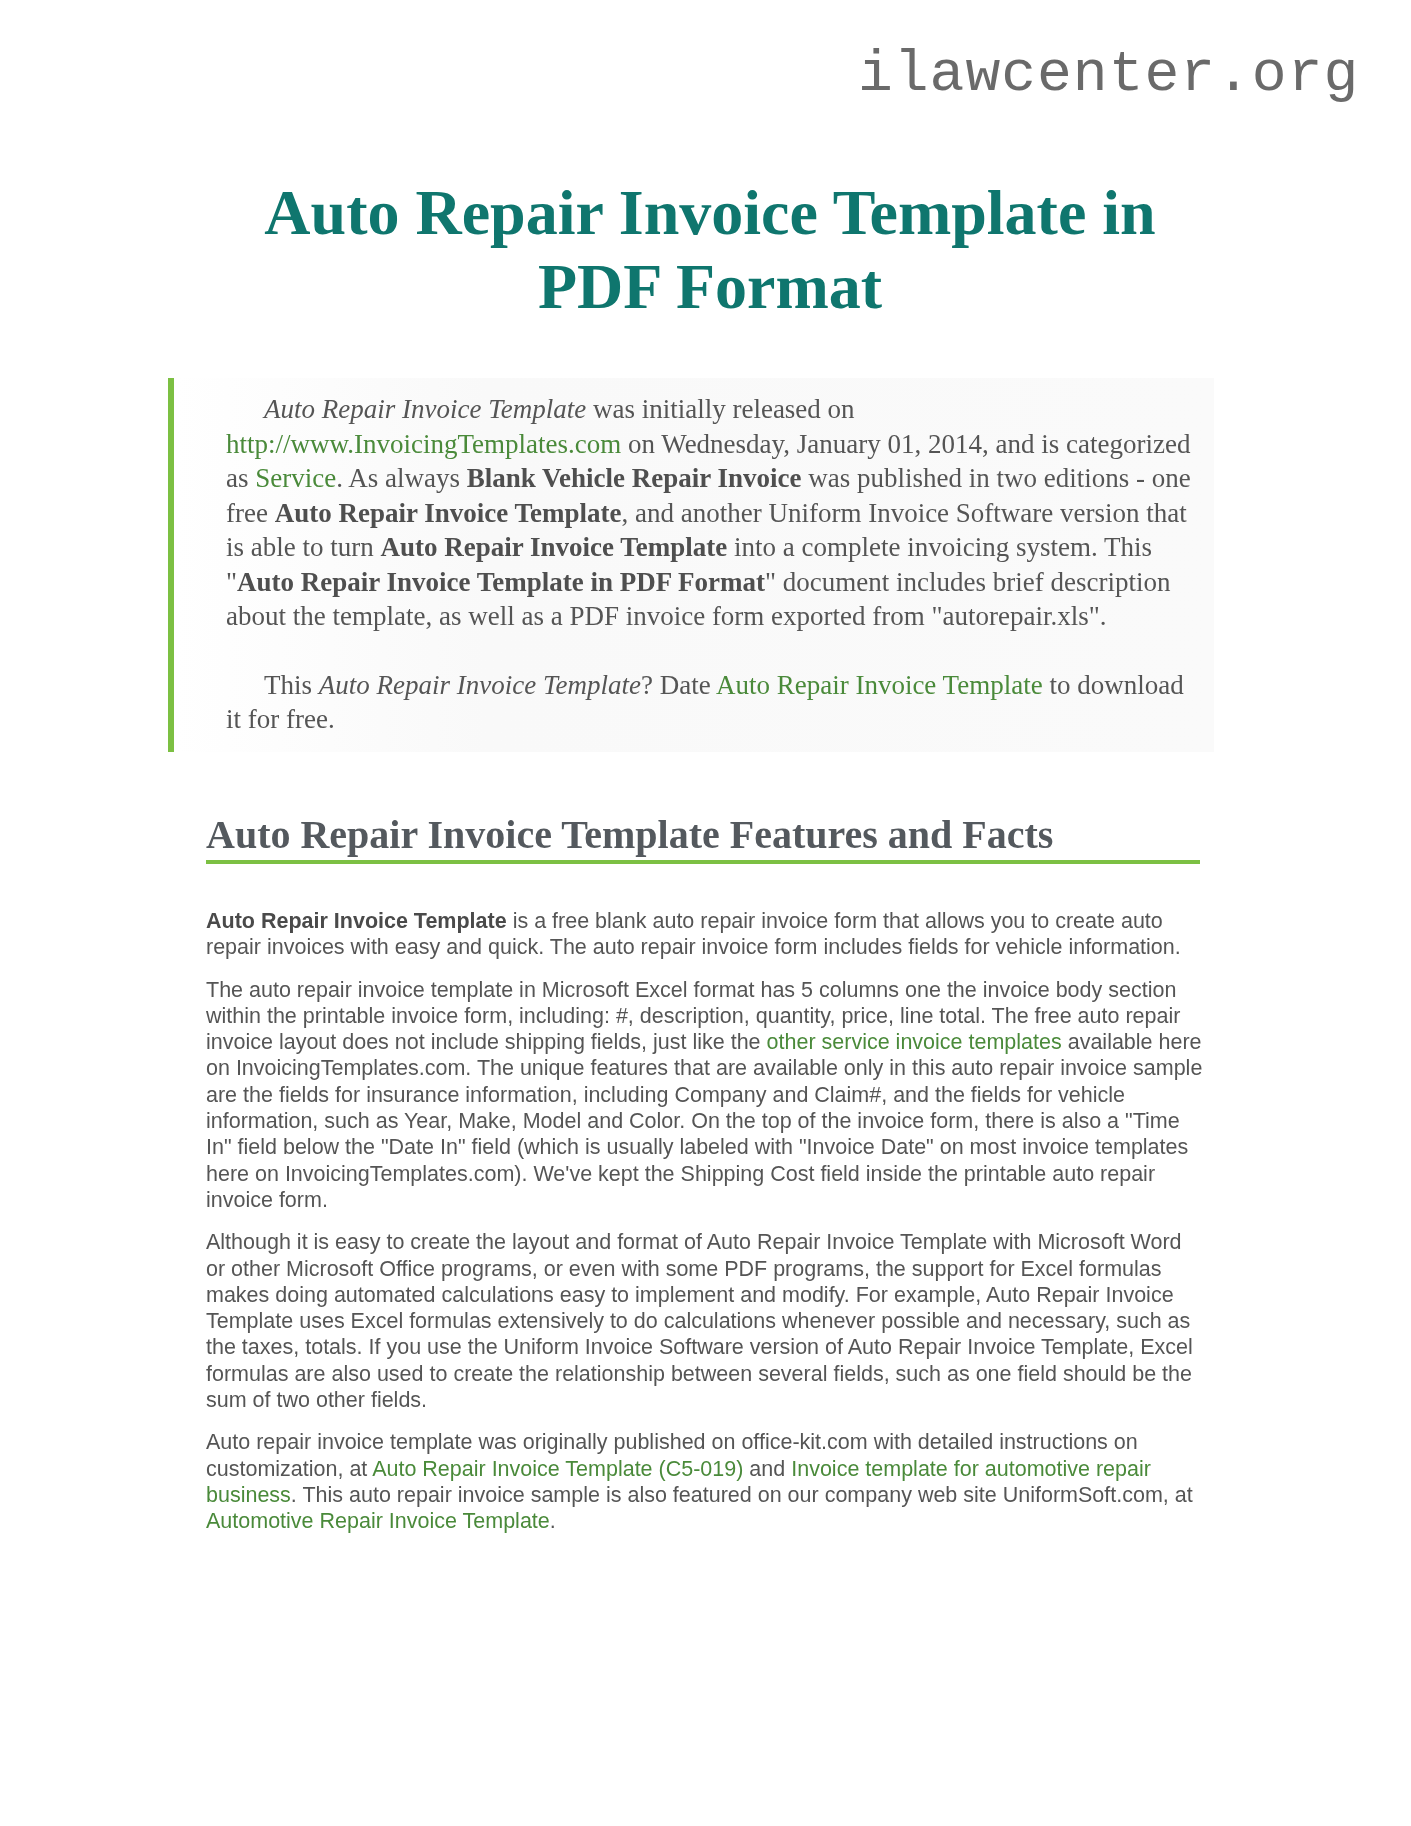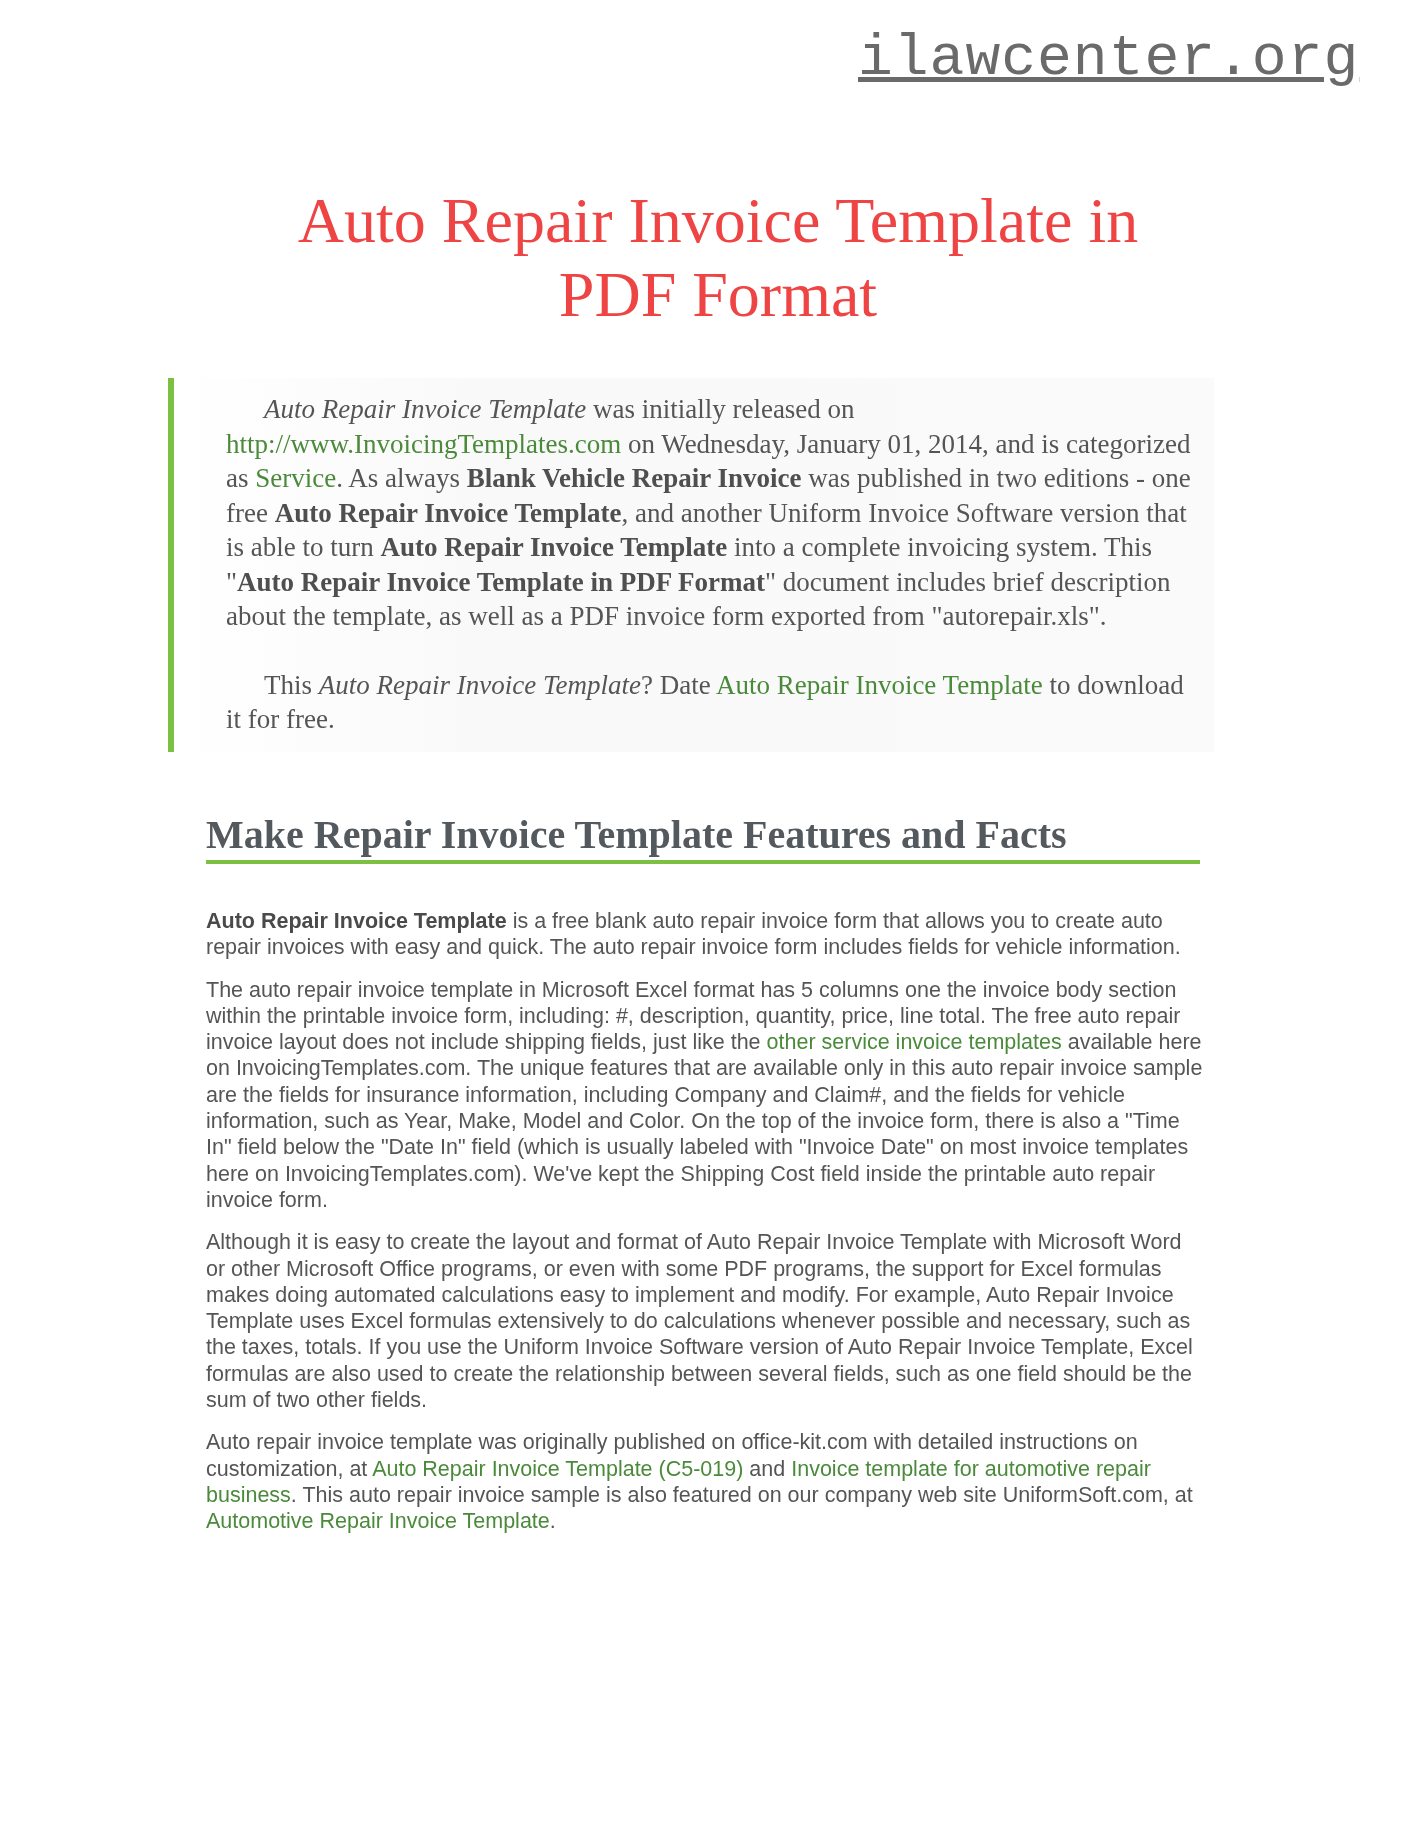--- a/index.html
+++ b/index.html
@@ -1,27 +1,27 @@
 <!DOCTYPE html>
 <html><head>
 <meta charset="utf-8">
 <style>
   html, body { margin: 0; padding: 0; background: #ffffff; }
   body { width: 1411px; height: 1826px; position: relative; overflow: hidden; color: #555555; }
   .watermark {
-    position: absolute; top: 26px; left: 858px;
+    position: absolute; top: 42px; left: 858px;
     font-family: "Liberation Mono", "DejaVu Sans Mono", monospace;
-    font-size: 58px; color: #6a6a6a; letter-spacing: 1px; text-decoration: underline;
+    font-size: 58px; color: #6a6a6a; letter-spacing: 1px;
   }
   .title {
     position: absolute; top: 172px; left: 206px; width: 1000px;
     text-align: center;
     font-family: "Liberation Serif", "DejaVu Serif", serif;
-    font-weight: normal; font-size: 64px; line-height: 74px; color: #ef4444;
-    margin: 12px;
+    font-weight: bold; font-size: 64px; line-height: 74px; color: #0f766e;
+    margin: 4px;
   }
   .quote {
     position: absolute; top: 378px; left: 168px; width: 1040px; height: 374px;
     border-left: 6px solid #7cc043;
     background: linear-gradient(to right, #ffffff 0%, #f9f9f9 30%, #fafafa 100%);
   }
   .quote-text {
     position: absolute; top: 0; left: 38px; width: 1000px;
     font-family: "Liberation Serif", "DejaVu Serif", serif;
     font-size: 27px; line-height: 34.5px; color: #555555;
@@ -55,20 +55,20 @@
   <span>PDF Format</span>
 </h1>
 
 <div class="quote">
   <div class="quote-text">
     <p><i>Auto Repair Invoice Template</i><span> was initially released on </span><a class="link">http://www.InvoicingTemplates.com</a><span> on Wednesday, January 01, 2014, and is categorized as </span><a class="link">Service</a><span>. As always </span><b>Blank Vehicle Repair Invoice</b><span> was published in two editions - one free </span><b>Auto Repair Invoice Template</b><span>, and another Uniform Invoice Software version that is able to turn </span><b>Auto Repair Invoice Template</b><span> into a complete invoicing system. This "</span><b>Auto Repair Invoice Template in PDF Format</b><span>" document includes brief description about the template, as well as a PDF invoice form exported from "autorepair.xls".</span></p>
     <p><span>This </span><i>Auto Repair Invoice Template</i><span>? Date </span><a class="link">Auto Repair Invoice Template</a><span> to download it for free.</span></p>
   </div>
 </div>
 
-<h2 class="section-heading">Make Repair Invoice Template Features and Facts</h2>
+<h2 class="section-heading">Auto Repair Invoice Template Features and Facts</h2>
 
 <div class="body">
   <p><b>Auto Repair Invoice Template</b><span> is a free blank auto repair invoice form that allows you to create auto repair invoices with easy and quick. The auto repair invoice form includes fields for vehicle information.</span></p>
   <p><span>The auto repair invoice template in Microsoft Excel format has 5 columns one the invoice body section within the printable invoice form, including: #, description, quantity, price, line total. The free auto repair invoice layout does not include shipping fields, just like the </span><a class="link">other service invoice templates</a><span> available here on InvoicingTemplates.com. The unique features that are available only in this auto repair invoice sample are the fields for insurance information, including Company and Claim#, and the fields for vehicle information, such as Year, Make, Model and Color. On the top of the invoice form, there is also a "Time In" field below the "Date In" field (which is usually labeled with "Invoice Date" on most invoice templates here on InvoicingTemplates.com). We've kept the Shipping Cost field inside the printable auto repair invoice form.</span></p>
   <p><span>Although it is easy to create the layout and format of Auto Repair Invoice Template with Microsoft Word or other Microsoft Office programs, or even with some PDF programs, the support for Excel formulas makes doing automated calculations easy to implement and modify. For example, Auto Repair Invoice Template uses Excel formulas extensively to do calculations whenever possible and necessary, such as the taxes, totals. If you use the Uniform Invoice Software version of Auto Repair Invoice Template, Excel formulas are also used to create the relationship between several fields, such as one field should be the sum of two other fields.</span></p>
   <p><span>Auto repair invoice template was originally published on office-kit.com with detailed instructions on customization, at </span><a class="link">Auto Repair Invoice Template (C5-019)</a><span> and </span><a class="link">Invoice template for automotive repair business</a><span>. This auto repair invoice sample is also featured on our company web site UniformSoft.com, at </span><a class="link">Automotive Repair Invoice Template</a><span>.</span></p>
 </div>
 
 </body></html>

